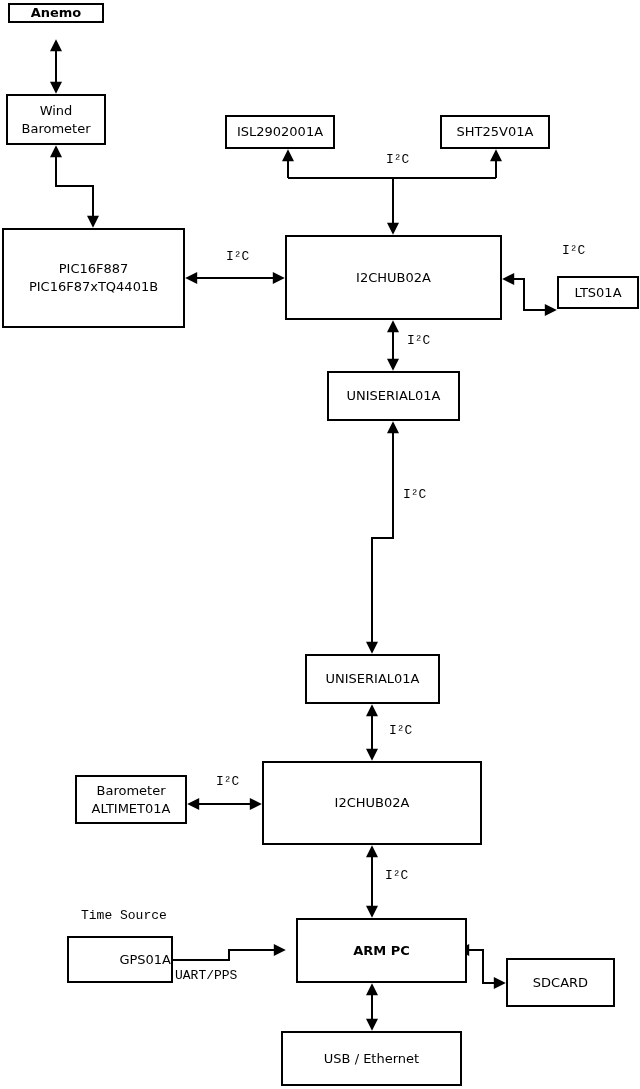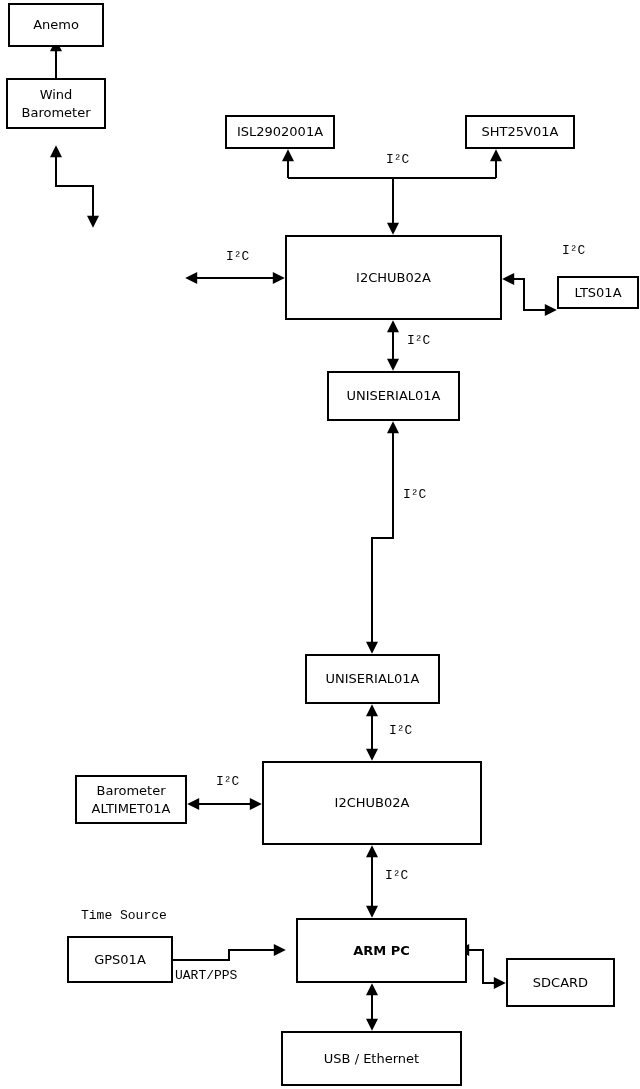--- a/index.html
+++ b/index.html
@@ -69,35 +69,39 @@
       <polyline points="393,423 393,538 372,538 372,652" marker-start="url(#ah)" marker-end="url(#ah)"></polyline>
       <line x1="372" y1="706" x2="372" y2="759" marker-start="url(#ah)" marker-end="url(#ah)"></line>
       <line x1="189" y1="804" x2="260" y2="804" marker-start="url(#ah)" marker-end="url(#ah)"></line>
       <line x1="372" y1="847" x2="372" y2="916" marker-start="url(#ah)" marker-end="url(#ah)"></line>
       <polyline points="173,960 229,960 229,950 284,950" marker-end="url(#ah)"></polyline>
       <polyline points="459,950 483,950 483,983 504,983" marker-start="url(#ah)" marker-end="url(#ah)"></polyline>
       <line x1="372" y1="985" x2="372" y2="1029" marker-start="url(#ah)" marker-end="url(#ah)"></line>
     </g>
   </svg>
 
-  <div class="node" style="left:8px;top:3px;width:96px;height:44px;">
+  <div class="node" style="left:8px;top:3px;width:96px;height:20px;font-weight:bold;">
     <span>Anemo</span>
   </div>
 
-  <div class="node" style="left:6px;top:78px;width:100px;height:51px;">
+  <div class="node" style="left:6px;top:94px;width:100px;height:51px;">
     <span>Wind</span>
     <span>Barometer</span>
   </div>
 
+  <div class="node" style="left:2px;top:228px;width:183px;height:100px;">
+    <span>PIC16F887</span>
+    <span>PIC16F87xTQ4401B</span>
+  </div>
 
   <div class="node" style="left:225px;top:115px;width:110px;height:34px;">
     <span>ISL2902001A</span>
   </div>
 
-  <div class="node" style="left:465px;top:115px;width:110px;height:34px;">
+  <div class="node" style="left:440px;top:115px;width:110px;height:34px;">
     <span>SHT25V01A</span>
   </div>
 
   <div class="node" style="left:285px;top:235px;width:217px;height:85px;">
     <span>I2CHUB02A</span>
   </div>
 
   <div class="node" style="left:557px;top:276px;width:82px;height:33px;">
     <span>LTS01A</span>
   </div>
@@ -116,21 +120,21 @@
 
   <div class="node" style="left:75px;top:775px;width:112px;height:49px;">
     <span>Barometer</span>
     <span>ALTIMET01A</span>
   </div>
 
   <div class="node" style="left:296px;top:918px;width:171px;height:65px;font-weight:bold;">
     <span>ARM PC</span>
   </div>
 
-  <div class="node" style="left:67px;top:936px;width:106px;height:47px;">
+  <div class="node" style="left:67px;top:936px;width:106px;height:47px;align-items:flex-end;">
     <span>GPS01A</span>
   </div>
 
   <div class="node" style="left:281px;top:1031px;width:181px;height:55px;">
     <span>USB / Ethernet</span>
   </div>
 
   <div class="node" style="left:506px;top:958px;width:109px;height:49px;">
     <span>SDCARD</span>
   </div>

